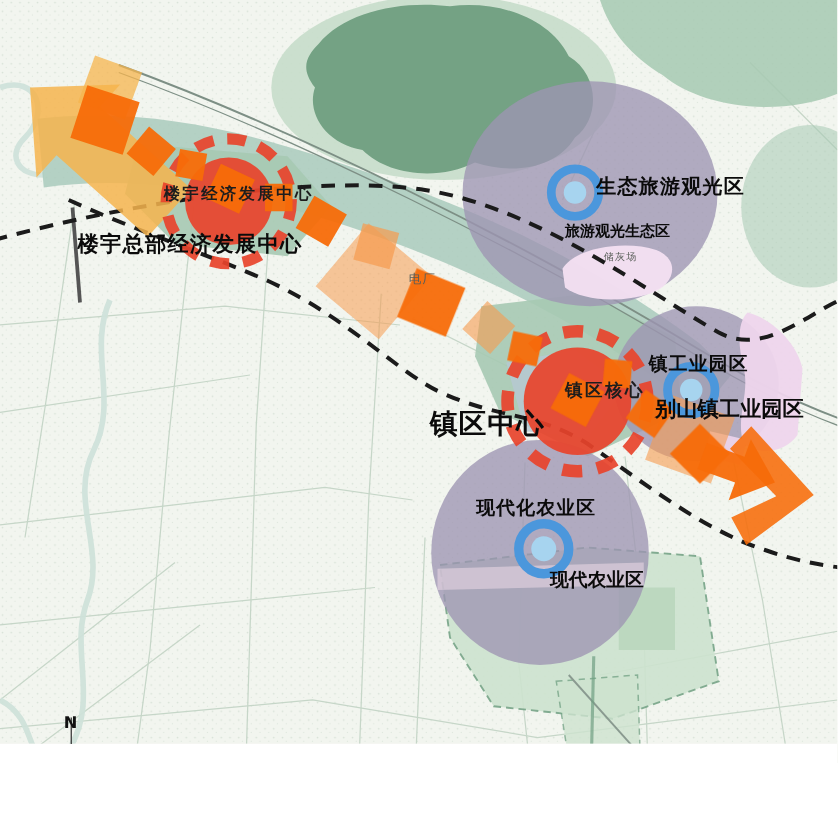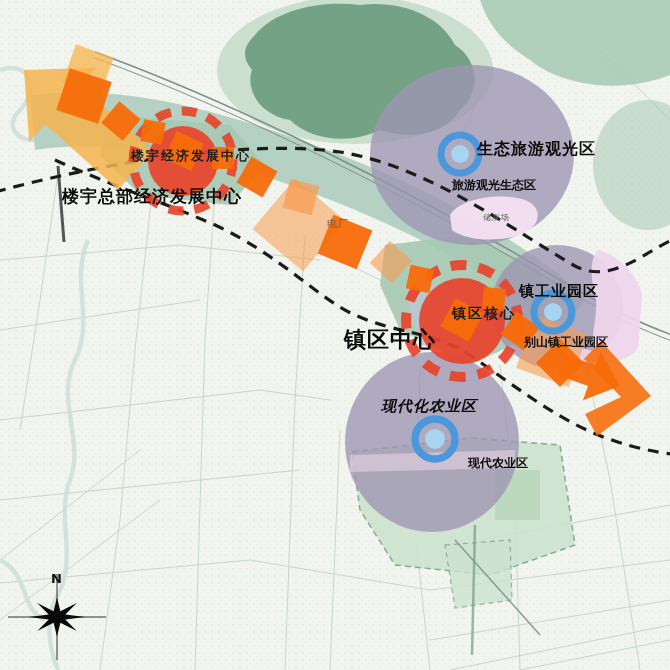--- a/index.html
+++ b/index.html
@@ -1,17 +1,17 @@
 <!DOCTYPE html>
 <html style="--map-bg: #f2f5ef; --road: #c6d6c8; --road-dark: #7d8f85; --river: #cfe2da; --forest-dark: #74a284; --forest-light: #c6ddca; --green-mid: #a6c9b2; --corridor: #a9cabc; --bluegray: #b6c8d3; --zone-purple: #9d95b2; --zone-pink: #eed5ec; --field-green: #cde3cf; --axis-orange: #f76c09; --axis-light: #f79b4e; --golden: #f6b44e; --center-red: #e8432b; --ring-blue: #4b97dc; --ring-blue-inner: #a7d4ef; --dash-black: #1b1b1b; --label: #0b0b0b;"><head>
 <meta charset="utf-8">
 <style>
   html,body{margin:0;padding:0;background:#ffffff;}
   .stage{
-    position:relative;width:670px;height:670px;overflow:hidden;
+    position:relative;width:670px;height:595px;overflow:hidden;
     background:var(--map-bg,#f2f5ef);
     font-family:"DejaVu Sans","Liberation Sans",sans-serif;
   }
   .stage svg{position:absolute;left:0;top:0;}
   .label{position:absolute;color:var(--label,#0b0b0b);font-weight:bold;white-space:nowrap;line-height:1;}
   .label.big{letter-spacing:1px;}
   .label.core{color:#1d1d1d;letter-spacing:2px;}
   .label.tiny{color:#5a5f5a;font-weight:normal;letter-spacing:1px;}
   .compass-n{position:absolute;color:#111;font-weight:bold;}
 </style>
@@ -157,27 +157,27 @@
     <line x1="57" y1="574" x2="57" y2="660" stroke="#333" stroke-width="1"></line>
     <polygon transform="translate(57,617)" fill="#0a0a0a" points="28,0 8.3,2.4 19.8,13.9 3.4,5.8 0,19.6 -3.4,5.8 -19.8,13.9 -8.3,2.4 -28,0 -8.3,-2.4 -19.8,-13.9 -3.4,-5.8 0,-19.6 3.4,-5.8 19.8,-13.9 8.3,-2.4"></polygon>
   </g>
 </svg>
 
 <div class="label core" style="left:131px;top:149px;font-size:13px;">楼宇经济发展中心</div>
 <div class="label big" style="left:62px;top:188px;font-size:17px;">楼宇总部经济发展中心</div>
 
 <div class="label big" style="left:477px;top:141px;font-size:16px;">生态旅游观光区</div>
 <div class="label" style="left:452px;top:179px;font-size:12px;">旅游观光生态区</div>
-<div class="label tiny" style="left:483px;top:214px;font-size:8px;">储灰场</div>
+<div class="label tiny" style="left:483px;top:202px;font-size:8px;">储灰场</div>
 
 <div class="label big" style="left:519px;top:284px;font-size:15px;">镇工业园区</div>
-<div class="label" style="left:524px;top:336px;font-size:12px;">别山镇工业园区</div>
+<div class="label" style="left:524px;top:320px;font-size:17px;">别山镇工业园区</div>
 
 <div class="label core" style="left:452px;top:306px;font-size:14px;">镇区核心</div>
 <div class="label big" style="left:344px;top:329px;font-size:22px;">镇区中心</div>
 
-<div class="label big" style="left:381px;top:399px;font-size:15px;font-style:italic;">现代化农业区</div>
-<div class="label" style="left:440px;top:457px;font-size:12px;margin-left:28px;">现代农业区</div>
+<div class="label big" style="left:381px;top:399px;font-size:15px;">现代化农业区</div>
+<div class="label" style="left:440px;top:457px;font-size:15px;">现代农业区</div>
 
 <div class="label tiny" style="left:327px;top:219px;font-size:10px;">电厂</div>
 
 <div class="compass-n" style="left:51px;top:571px;font-size:13px;">N</div>
 </div>
 
 </body></html>

